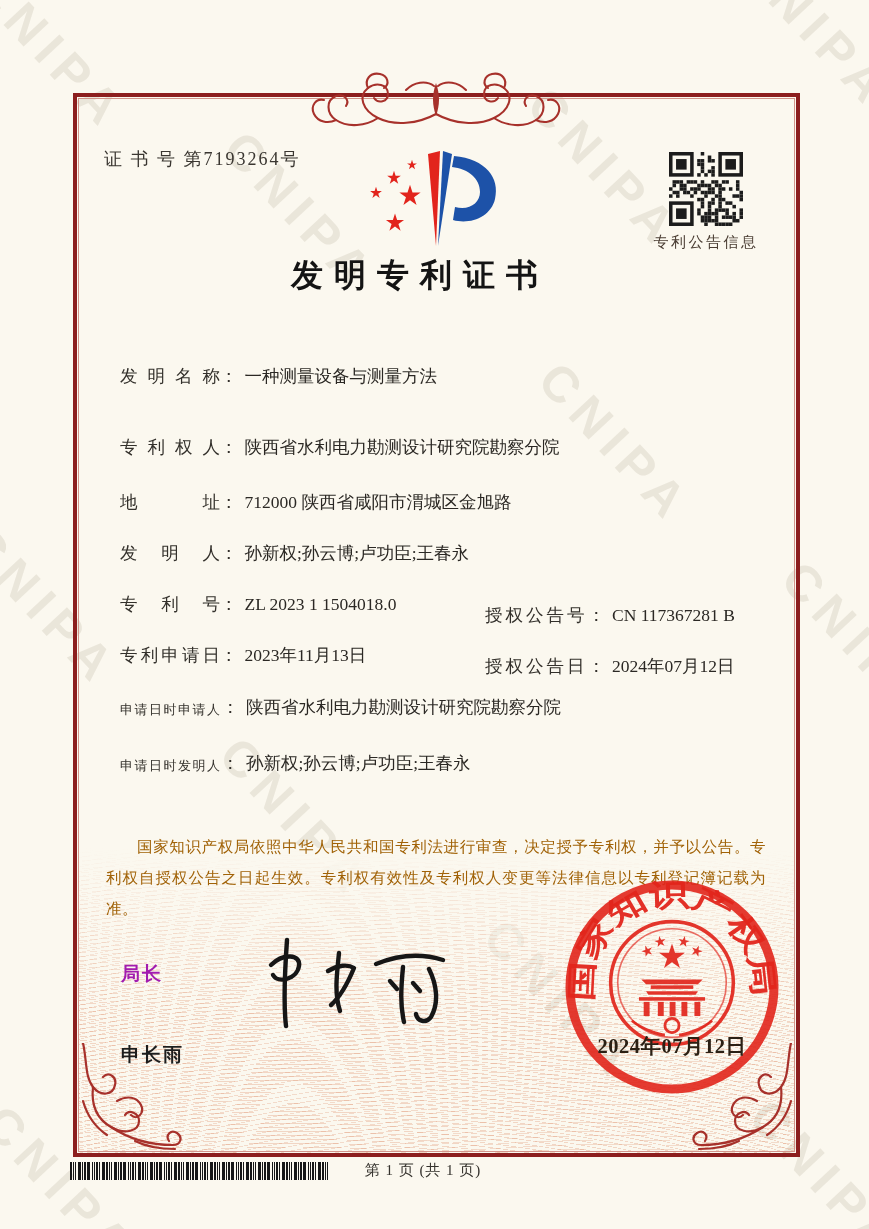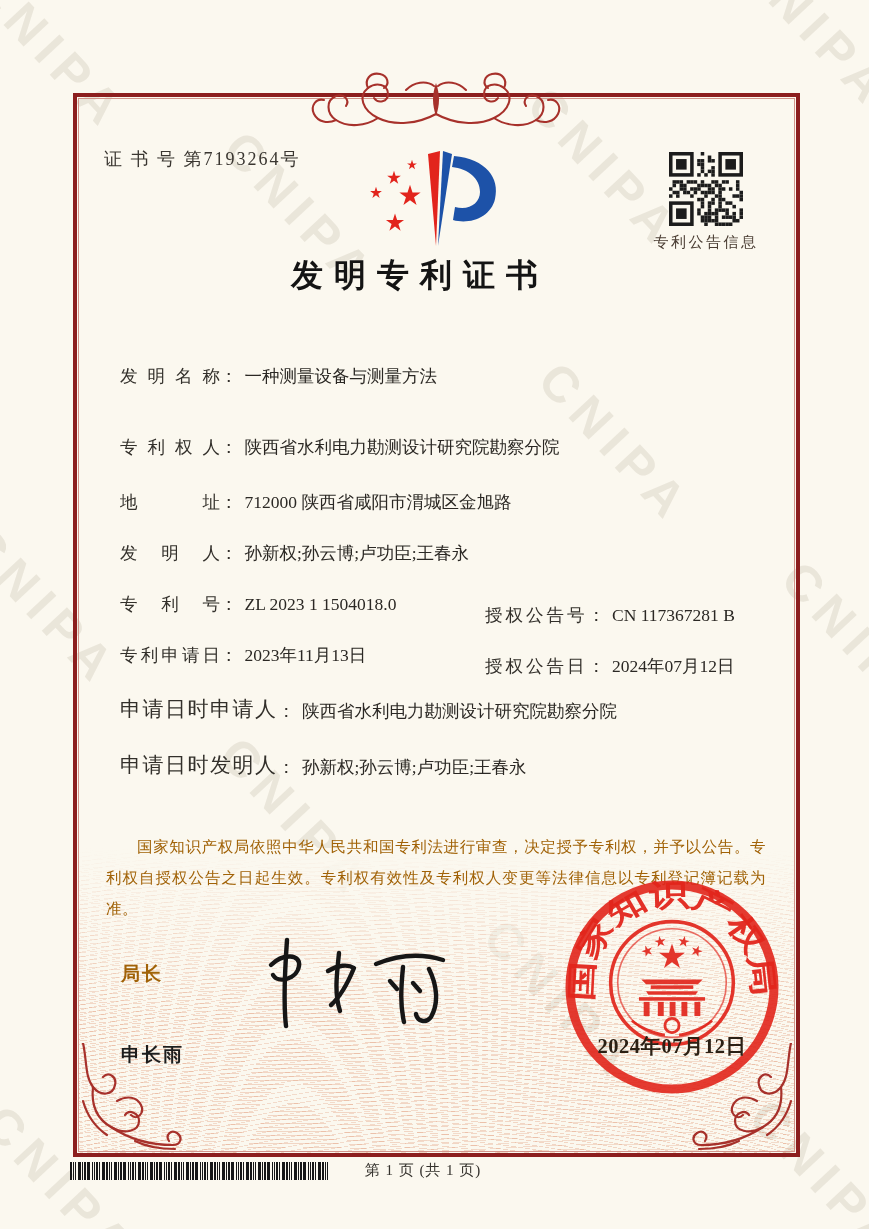--- a/index.html
+++ b/index.html
@@ -42,33 +42,33 @@
   .cert-no { position:absolute; z-index:4; left:104px; top:147px; font-size:18px; letter-spacing:2px; color:#3a3631; }
   .logo { position:absolute; z-index:4; left:366px; top:150px; }
   .qr { position:absolute; z-index:4; left:669px; top:152px; }
   .qr-label { position:absolute; z-index:4; left:636px; top:233px; width:140px; text-align:center;
               font-size:15px; letter-spacing:2.5px; color:#4a3d33;font-family:Liberation Serif, serif; }
   .title { position:absolute; z-index:4; left:53px; top:254px; width:734px; text-align:center;
            font-size:32px; font-weight:bold; letter-spacing:11px; color:#141414; }
   
   .row { position:absolute; z-index:4; left:120px; font-size:17.5px; white-space:nowrap; }
   .flabel { display:inline-block; width:100px; text-align:justify; text-align-last:justify; color:#33302b; vertical-align:bottom; }
-  .flabel.wide { width:auto; text-align:left; text-align-last:auto; font-size:21px; letter-spacing:1.5px; }
+  .flabel.wide { width:auto; text-align:left; text-align-last:auto; font-size:13px; letter-spacing:1.5px; }
   .colon { margin-right:7px; color:#33302b; }
   .fvalue { color:#2b2824; }
   .rcol { position:absolute; left:365px; top:11px; white-space:nowrap; }
   .rlabel { letter-spacing:3px; color:#33302b; }
   
   .statement {
     position:absolute; z-index:4; left:106px; top:831px; width:660px;
     font-size:15.5px; line-height:31px; letter-spacing:0.4px;
     text-align:justify; text-indent:2em; color:#a16207;
   }
   
-  .sig-title { position:absolute; z-index:4; left:121px; top:961px; font:600 19px "Liberation Sans","DejaVu Sans",sans-serif; letter-spacing:2px; color:#a16207; }
+  .sig-title { position:absolute; z-index:4; left:121px; top:961px; font:600 19px "Liberation Sans","DejaVu Sans",sans-serif; letter-spacing:2px; color:#a21caf; }
   .sig-name  { position:absolute; z-index:4; left:121px; top:998px; font:600 19px "Liberation Sans","DejaVu Sans",sans-serif; letter-spacing:2px; color:#1d1d1d;margin-top:44px; }
   .sig-svg { position:absolute; z-index:4; left:243px; top:933px; }
   
   .seal { position:absolute; z-index:5; left:557px; top:872px; }
   
   .footer { position:absolute; z-index:4; left:73px; top:1117px; width:700px; text-align:center;
             font-size:15px; letter-spacing:1px; color:#35322d;margin-top:44px; }
   .barcode { position:absolute; z-index:4; left:70px; top:1162px; }
 </style>
 </head>

